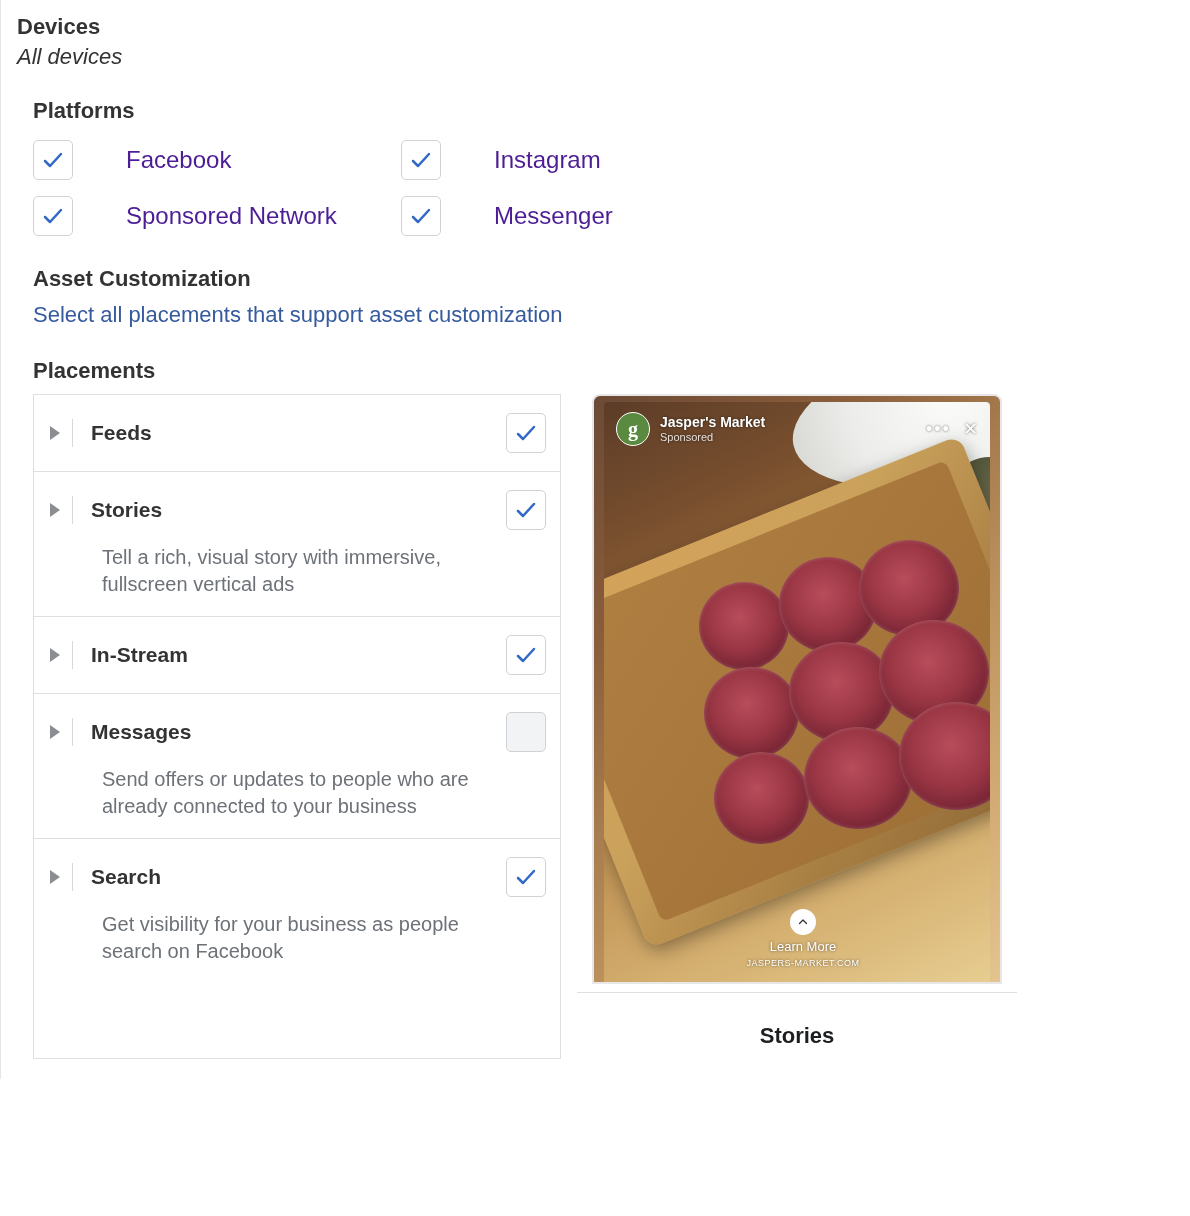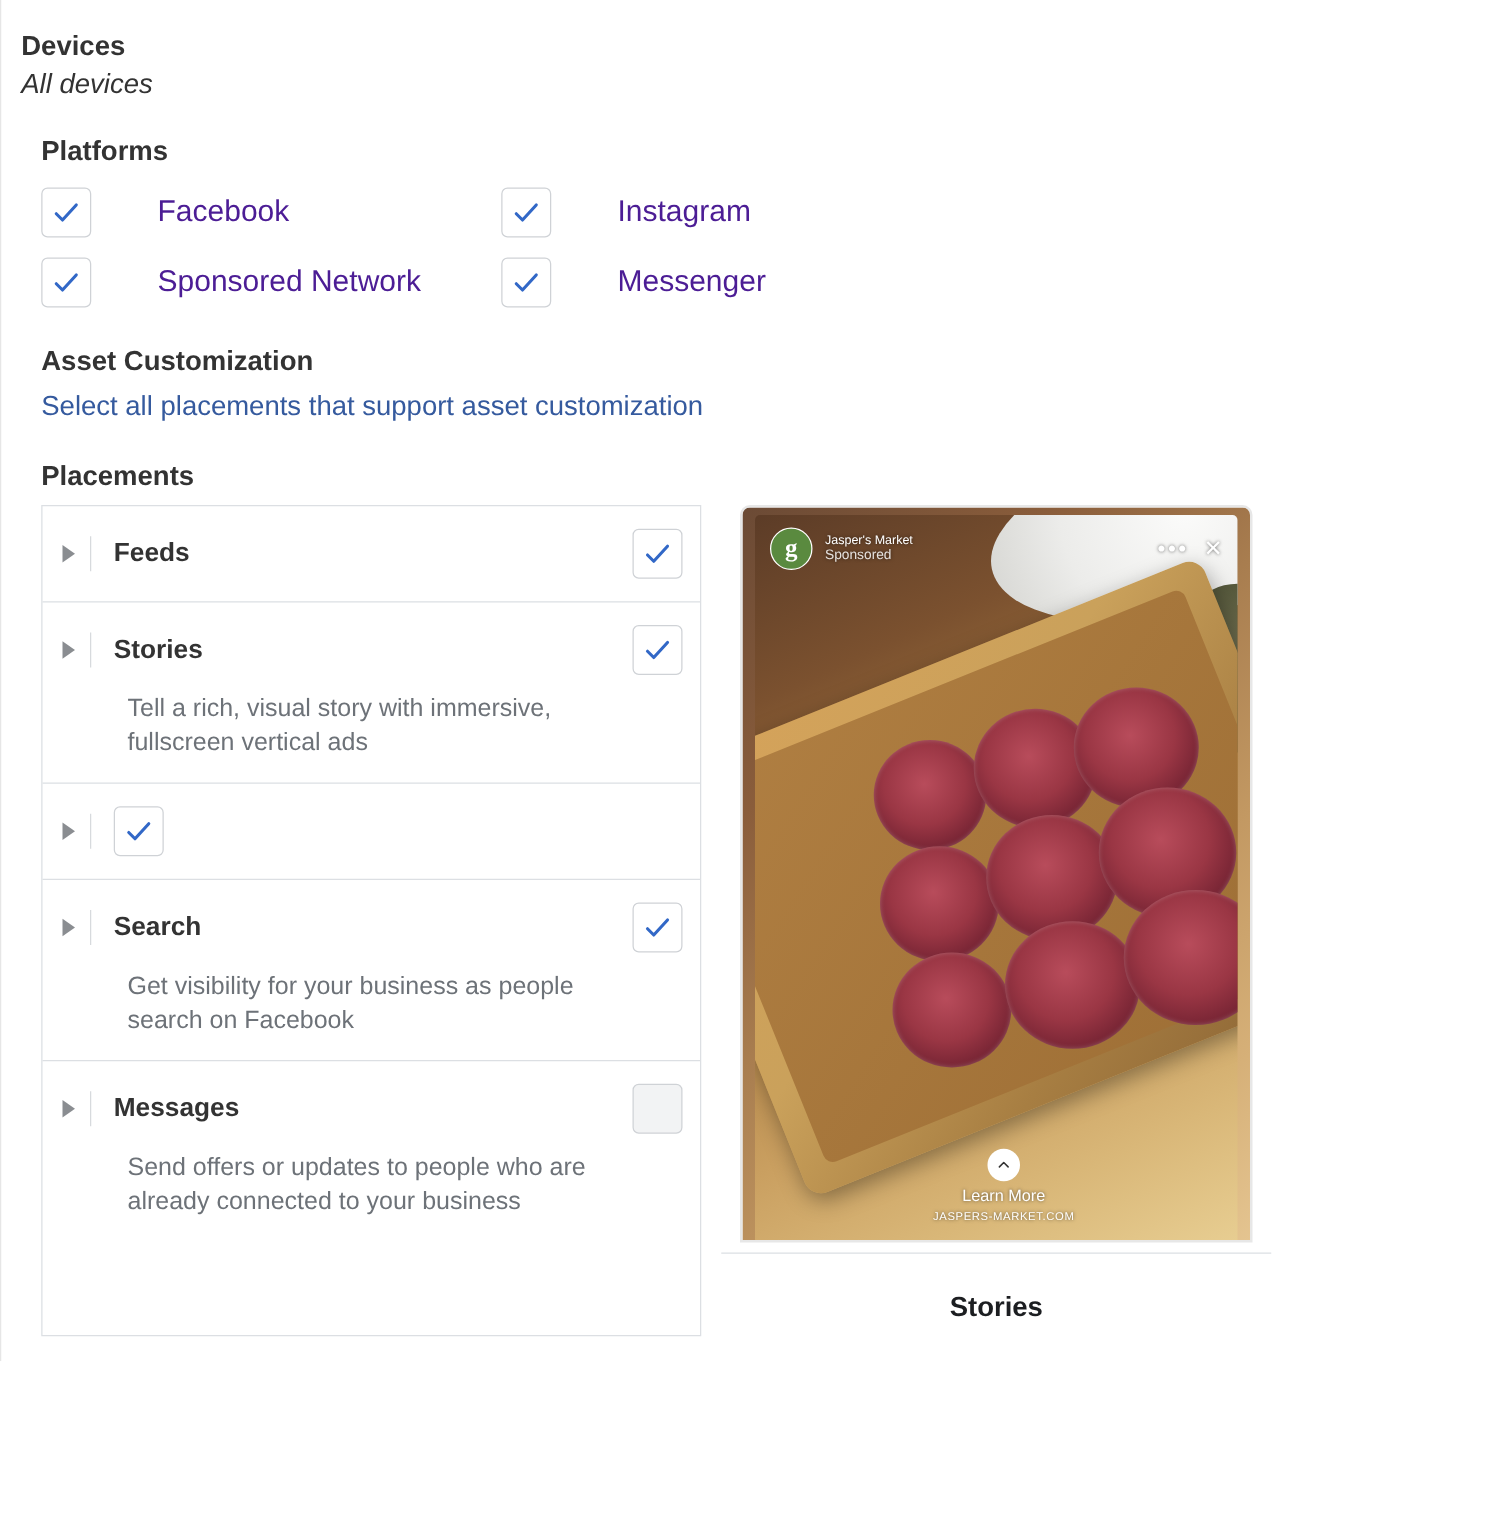--- a/index.html
+++ b/index.html
@@ -4,21 +4,21 @@
 <style>
   * { box-sizing: border-box; }
   body {
     margin: 0;
     font-family: -apple-system, BlinkMacSystemFont, "Segoe UI", Helvetica, Arial, sans-serif;
     background: #fff;
     width: 1190px;
     color: #1c1e21;
   }
   .container {
-    padding: 24px 16px 20px 16px;
+    padding: 14px 16px 20px 16px;
     border-left: 1px solid #e6e6e6;
   }
   .section-title {
     font-size: 22px;
     font-weight: 700;
     color: #333;
     margin: 0 0 4px 0;
   }
   .devices-value {
     font-size: 22px;
@@ -181,21 +181,21 @@
     gap: 10px;
     z-index: 5;
   }
   .avatar {
     width: 34px; height: 34px; border-radius: 50%; background: #5a8a3f;
     display: flex; align-items: center; justify-content: center;
     color: #fff; font-weight: 700; font-family: cursive; font-size: 20px;
     border: 1.5px solid #fff;
   }
   .adv-text { display: flex; flex-direction: column; line-height: 1.1; flex: 1; }
-  .adv-name { color: #fff; font-size: 10px; font-weight: 400; text-shadow: 0 0 3px rgba(0,0,0,0.6);}
+  .adv-name { color: #fff; font-size: 14px; font-weight: 700; text-shadow: 0 0 3px rgba(0,0,0,0.6);}
   .adv-sub { color: rgba(255,255,255,0.85); font-size: 11px; text-shadow: 0 0 3px rgba(0,0,0,0.6);}
   .top-icons { display: flex; align-items: center; gap: 12px; color: #fff; }
   .dots { font-size: 18px; letter-spacing: 2px; cursor: pointer; text-shadow: 0 0 3px rgba(0,0,0,0.6);}
   .close-x { font-size: 18px; cursor: pointer; text-shadow: 0 0 3px rgba(0,0,0,0.6);}
   .phone-bottom {
     position: absolute;
     bottom: 14px; left: 12px; right: 0;
     display: flex; flex-direction: column; align-items: center; gap: 4px;
     z-index: 5;
   }
@@ -296,50 +296,51 @@
                   </svg>
               </div>
             </div>
             <div class="pitem-desc">Tell a rich, visual story with immersive, fullscreen vertical ads</div>
           </div>
 
           <div class="pitem">
             <div class="pitem-header">
               <div class="tri"></div>
               <div class="vdiv"></div>
+              <div class="pitem-title">In-Stream</div>
               <div class="pitem-checkbox">
                 <svg viewBox="0 0 24 24">
                     <polyline points="4,13 9,18 20,6" fill="none" stroke="#3268c7" stroke-width="2.5" stroke-linecap="round" stroke-linejoin="round"></polyline>
                   </svg>
               </div>
             </div>
+          </div>
+
+          <div class="pitem">
+            <div class="pitem-header">
+              <div class="tri"></div>
+              <div class="vdiv"></div>
+              <div class="pitem-title">Messages</div>
+              <div class="pitem-checkbox unchecked"></div>
+            </div>
+            <div class="pitem-desc">Send offers or updates to people who are already connected to your business</div>
           </div>
 
           <div class="pitem">
             <div class="pitem-header">
               <div class="tri"></div>
               <div class="vdiv"></div>
               <div class="pitem-title">Search</div>
               <div class="pitem-checkbox">
                 <svg viewBox="0 0 24 24">
                     <polyline points="4,13 9,18 20,6" fill="none" stroke="#3268c7" stroke-width="2.5" stroke-linecap="round" stroke-linejoin="round"></polyline>
                   </svg>
               </div>
             </div>
             <div class="pitem-desc">Get visibility for your business as people search on Facebook</div>
-          </div>
-
-          <div class="pitem">
-            <div class="pitem-header">
-              <div class="tri"></div>
-              <div class="vdiv"></div>
-              <div class="pitem-title">Messages</div>
-              <div class="pitem-checkbox unchecked"></div>
-            </div>
-            <div class="pitem-desc">Send offers or updates to people who are already connected to your business</div>
           </div>
 
         </div>
 
         <div class="preview">
           <div class="phone">
             <div class="phone-inner">
               <div class="shape plate"></div>
               <div class="shape fig-whole"></div>
               <div class="tart"></div>

